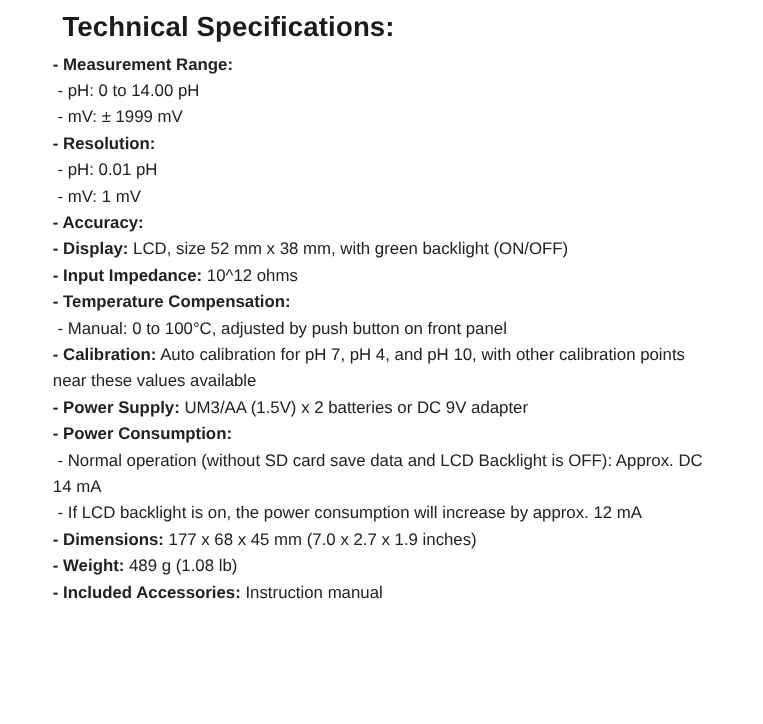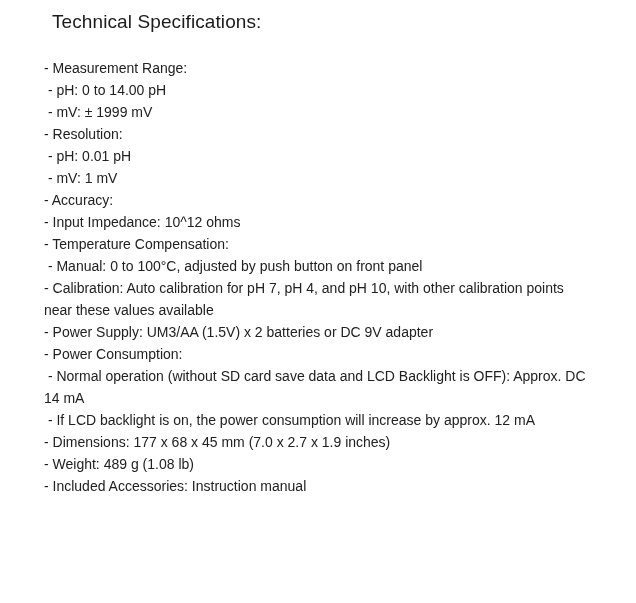--- a/index.html
+++ b/index.html
@@ -11,37 +11,37 @@
     width: 636px;
     height: 603px;
     overflow: hidden;
     font-family: "Liberation Sans", "DejaVu Sans", sans-serif;
     color: #212121;
   }
   .page {
     padding: 10px 0 0 44px;
   }
   .title {
-    font-size: 19px;
+    font-size: 23px;
     line-height: 24px;
-    font-weight: 400;
+    font-weight: 700;
     color: #1b1b1b;
-    margin: 0 0 23px 8px;
+    margin: 0 0 8px 8px;
     letter-spacing: 0.1px;
   }
   .spec-list {
     width: 550px;
     font-size: 14px;
     line-height: 22px;
   }
   .spec-line {
     white-space: pre-wrap; 
   }
   .spec-label {
-    font-weight: 400;
+    font-weight: 700;
   }
 </style>
 </head>
 <body>
 
 <div class="page">
   <h1 class="title">Technical Specifications:</h1>
 
   <div class="spec-list">
   <div class="spec-line"><span class="spec-label">- Measurement Range:</span><span class="spec-text"></span></div>
@@ -53,20 +53,21 @@
   <div class="spec-line"><span class="spec-label">- Resolution:</span><span class="spec-text"></span></div>
 
   <div class="spec-line"><span class="spec-label"></span><span class="spec-text"> - pH: 0.01 pH</span></div>
 
   <div class="spec-line"><span class="spec-label"></span><span class="spec-text"> - mV: 1 mV</span></div>
 
   <div class="spec-line"><span class="spec-label">- Accuracy:</span><span class="spec-text"></span></div>
 
 
 
+  <div class="spec-line"><span class="spec-label">- Display:</span><span class="spec-text"> LCD, size 52 mm x 38 mm, with green backlight (ON/OFF)</span></div>
 
   <div class="spec-line"><span class="spec-label">- Input Impedance:</span><span class="spec-text"> 10^12 ohms</span></div>
 
   <div class="spec-line"><span class="spec-label">- Temperature Compensation:</span><span class="spec-text"></span></div>
 
   <div class="spec-line"><span class="spec-label"></span><span class="spec-text"> - Manual: 0 to 100°C, adjusted by push button on front panel</span></div>
 
 
   <div class="spec-line"><span class="spec-label">- Calibration:</span><span class="spec-text"> Auto calibration for pH 7, pH 4, and pH 10, with other calibration points near these values available</span></div>
 

